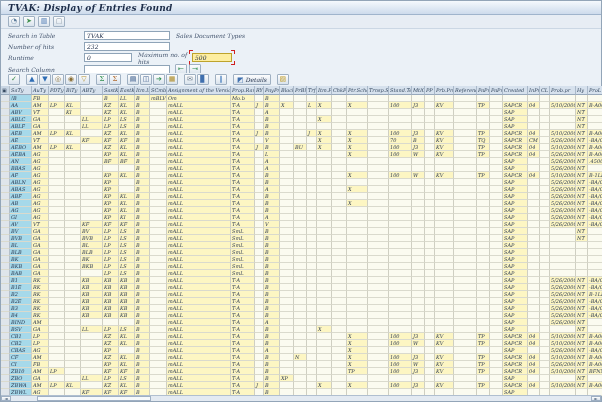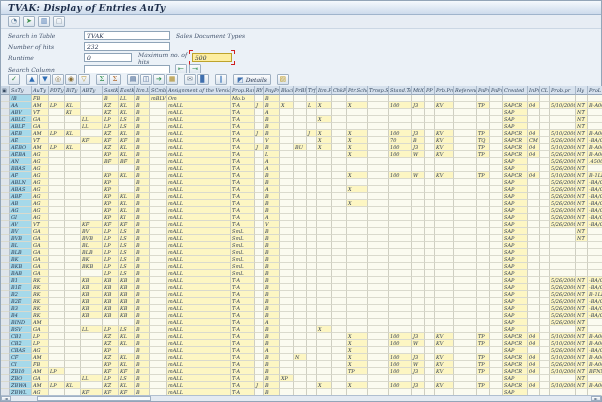--- a/index.html
+++ b/index.html
@@ -107,21 +107,21 @@
     position:absolute;left:36px;top:0;width:114px;height:5px;
     background:#f7fafc;border:1px solid #9fb0c4;box-sizing:border-box;
   }
 </style>
 </head>
 <body>
 
 <div class="frame"></div>
 
 <div class="titlebar">
-  <span class="t">TVAK: Display of Entries AuTy</span>
+  <span class="t">TVAK: Display of Entries Found</span>
 </div>
 
 <div class="apptb" id="apptb">
     <span class="icbtn" style="color: rgb(90, 122, 154);">◔</span>
     <span class="icbtn" style="color: rgb(63, 143, 79);">➤</span>
     <span class="icbtn" style="color: rgb(63, 111, 174);">▥</span>
     <span class="icbtn" style="color: rgb(138, 151, 165);">▢</span>
   </div>
 
 <div class="form">

